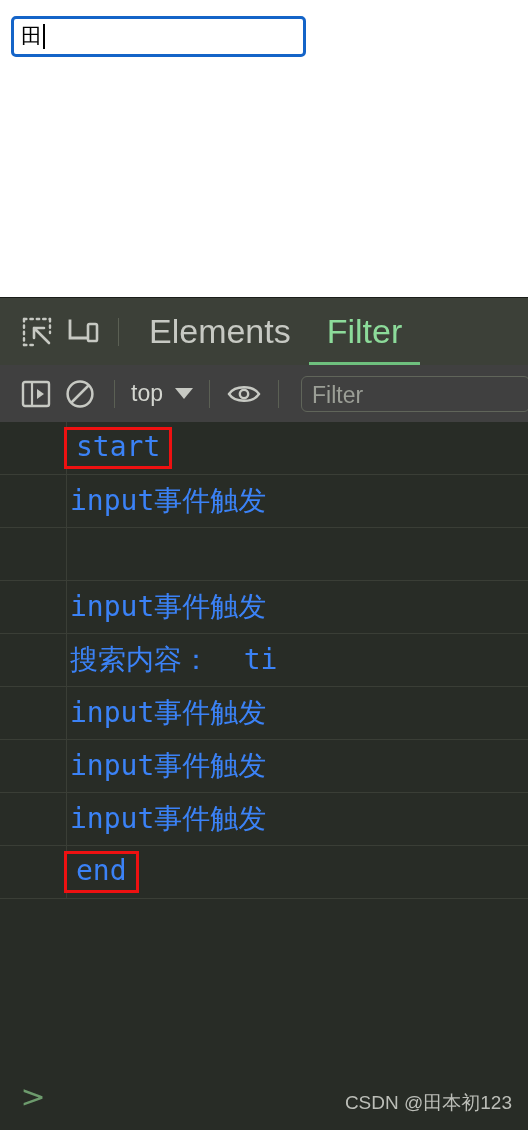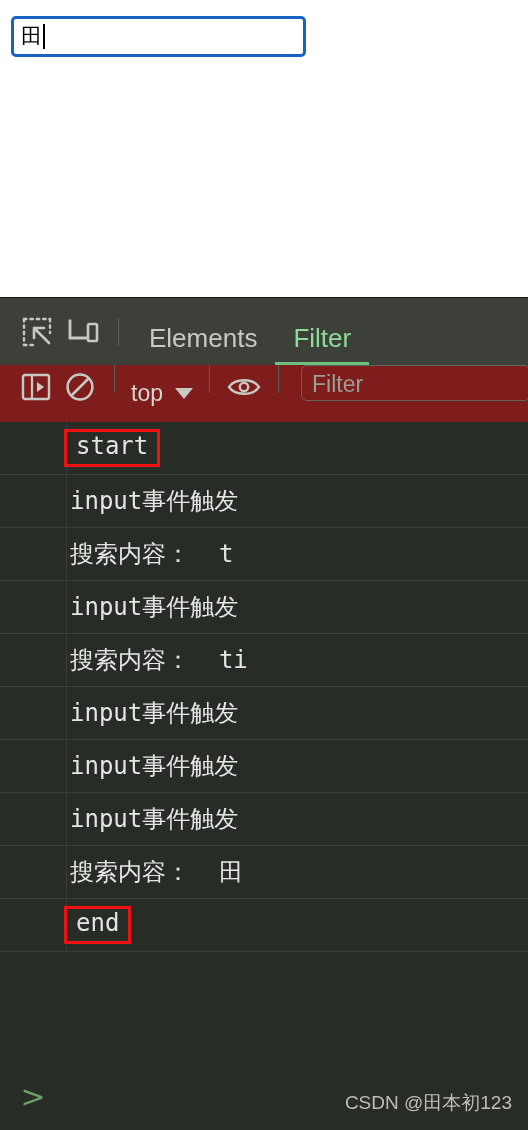--- a/index.html
+++ b/index.html
@@ -84,39 +84,40 @@
     flex: 0 0 auto;
   }
   .vsep {
     width: 1px;
     height: 28px;
     background: #5b6054;
     margin: 0 12px;
     flex: 0 0 auto;
   }
   .tab {
-    font-size: 26px;
+    font-size: 34px;
     color: #c7c9c3;
-    padding: 7px 18px;
+    padding: 0 18px;
     height: 67px;
     line-height: 67px;
     box-sizing: border-box;
     flex: 0 0 auto;
   }
   .tab.active {
     color: #8cdb9a;
     border-bottom: 3px solid #6ec07e;
   }
 
   
   .console-toolbar {
     position: relative;
     height: 57px;
-    background: #7f1d1d;
-    display: flex;
+    background: #404040;
+    display: flex;
+    align-items: center;
     padding-left: 14px;
     box-sizing: border-box;
   }
   .console-toolbar .tool-icon {
     width: 44px;
     height: 44px;
     display: flex;
     align-items: center;
     justify-content: center;
     flex: 0 0 auto;
@@ -169,22 +170,22 @@
     box-sizing: border-box;
   }
   .msg-row .gutter {
     width: 66px;
     flex: 0 0 auto;
     align-self: stretch;
     border-right: 1px solid #3a3e36;
   }
   .msg-row .text {
     font-family: "DejaVu Sans Mono", monospace;
-    font-size: 24px;
-    color: #e5e5e5;
+    font-size: 28px;
+    color: #3b82f6;
     padding-left: 3px;
     white-space: pre;
   }
   .msg-row.highlight .text {
     border: 3px solid #ee1111;
     padding: 2px 9px 4px 9px;
     margin-left: -3px;
     line-height: 1.05;
   }
 
@@ -287,45 +288,40 @@
       <div class="msg-row highlight">
         <div class="gutter"></div>
         <div class="text">start</div>
       </div>
       <div class="msg-row">
         <div class="gutter"></div>
         <div class="text">input事件触发</div>
       </div>
       <div class="msg-row">
         <div class="gutter"></div>
-        <div class="text">搜索内容：  t</div>
       </div>
       <div class="msg-row">
         <div class="gutter"></div>
         <div class="text">input事件触发</div>
       </div>
       <div class="msg-row">
         <div class="gutter"></div>
         <div class="text">搜索内容：  ti</div>
       </div>
       <div class="msg-row">
         <div class="gutter"></div>
         <div class="text">input事件触发</div>
       </div>
       <div class="msg-row">
         <div class="gutter"></div>
         <div class="text">input事件触发</div>
       </div>
       <div class="msg-row">
         <div class="gutter"></div>
         <div class="text">input事件触发</div>
-      </div>
-      <div class="msg-row">
-        <div class="gutter"></div>
-        <div class="text">搜索内容：  田</div>
       </div>
       <div class="msg-row highlight">
         <div class="gutter"></div>
         <div class="text">end</div>
       </div>
     </div>
 
   <div class="prompt-row">
     <div class="prompt-chevron">&gt;</div>
   </div>

